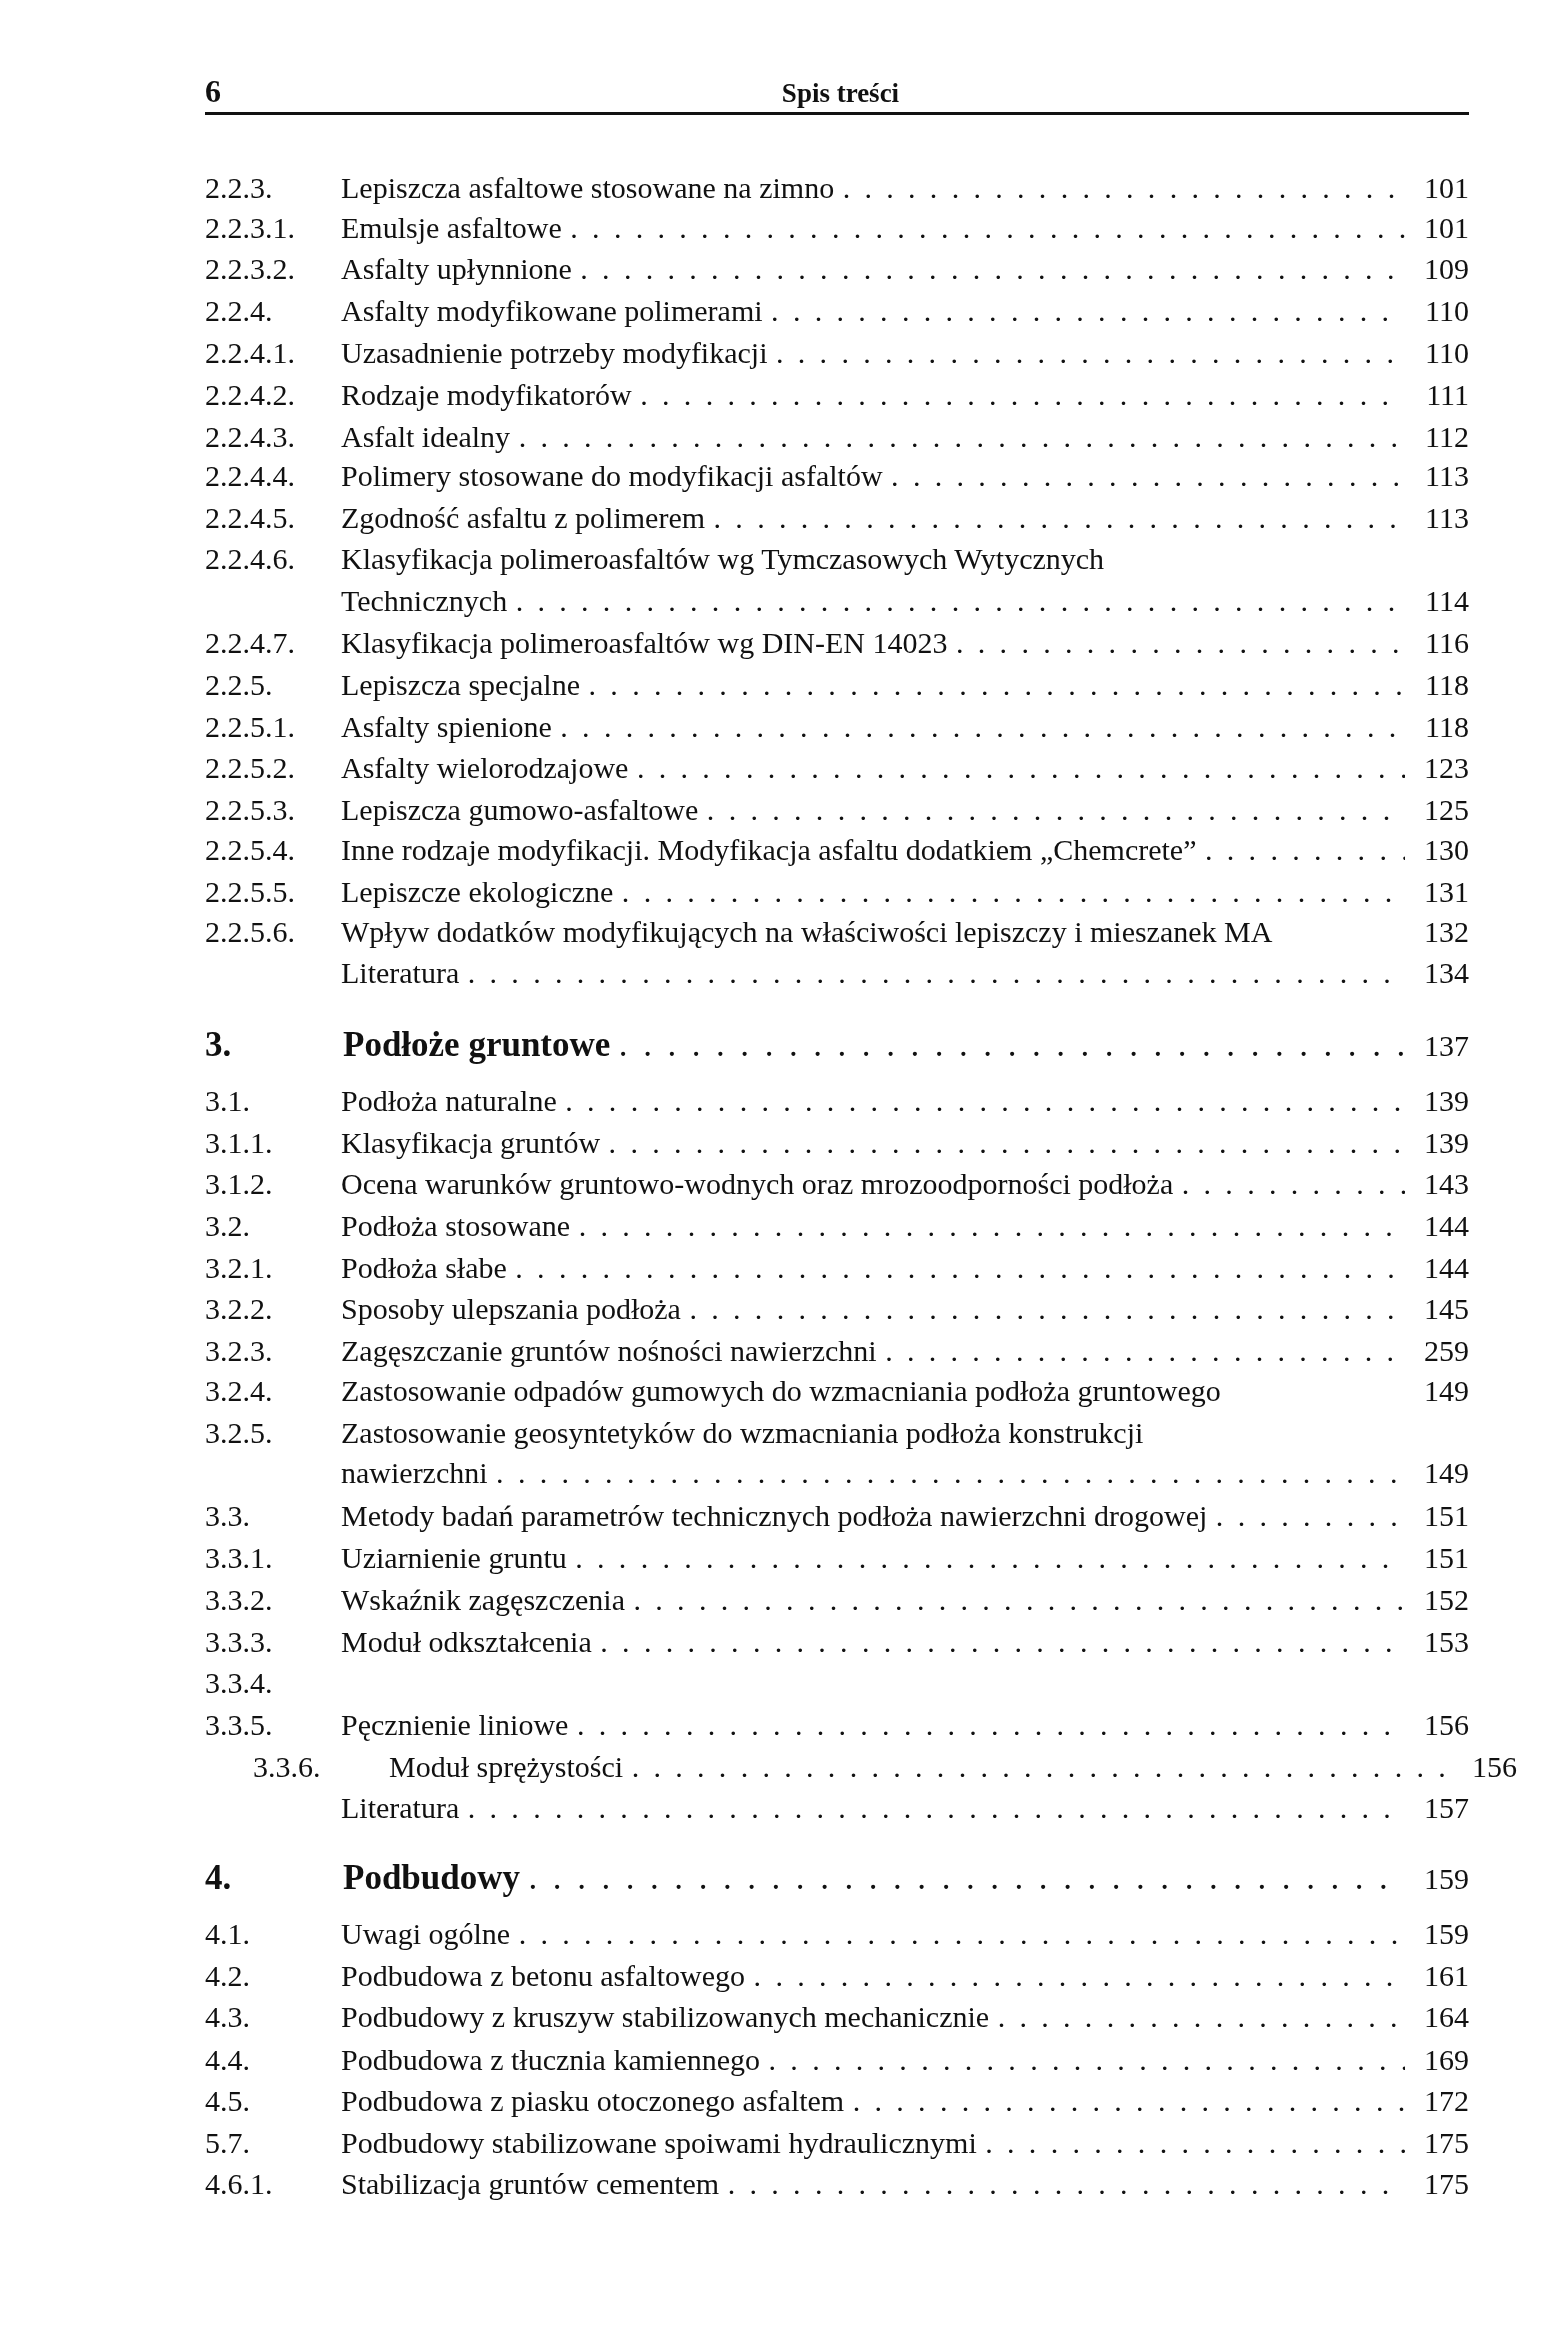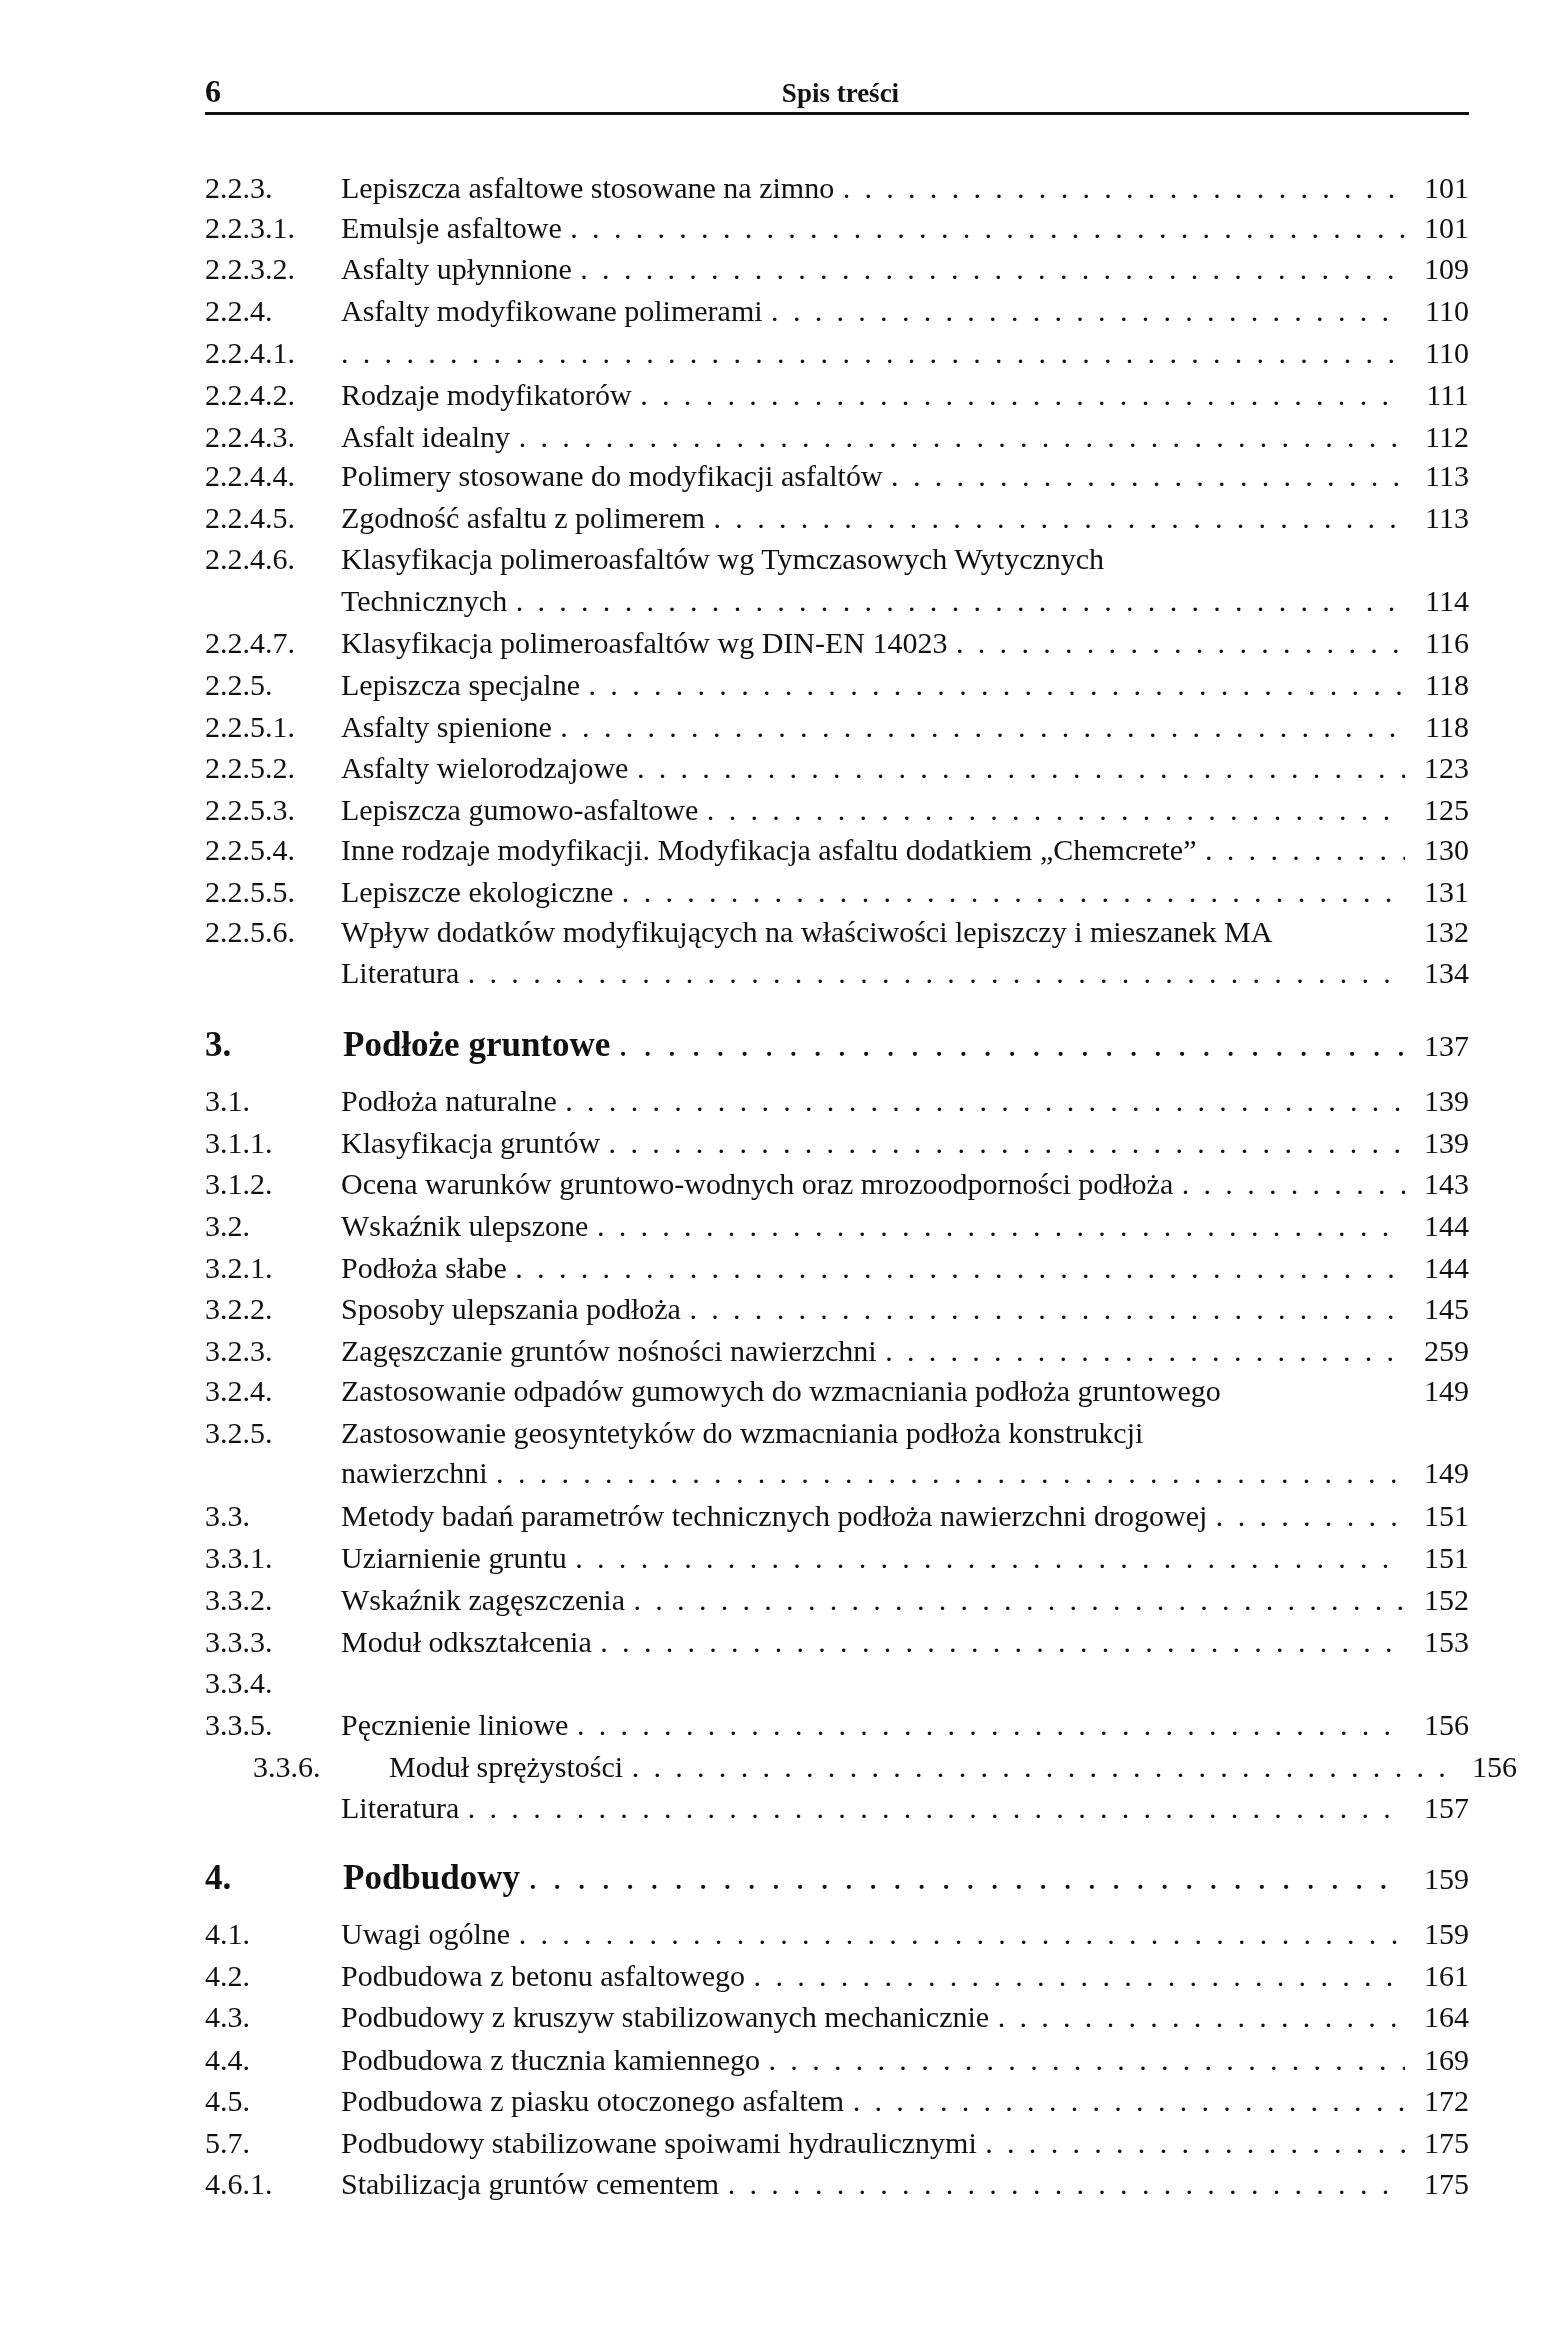--- a/index.html
+++ b/index.html
@@ -59,20 +59,21 @@
       <span class="num">2.2.4.</span>
       <span class="title-wrap">
         <span class="title">Asfalty modyfikowane polimerami</span>
         <span class="leader"></span>
         <span class="pg">110</span>
       </span>
     </div>
     <div class="toc-row" style="top: 332px;">
       <span class="num">2.2.4.1.</span>
       <span class="title-wrap">
+        <span class="title">Uzasadnienie potrzeby modyfikacji</span>
         <span class="leader"></span>
         <span class="pg">110</span>
       </span>
     </div>
     <div class="toc-row" style="top: 374px;">
       <span class="num">2.2.4.2.</span>
       <span class="title-wrap">
         <span class="title">Rodzaje modyfikatorów</span>
         <span class="leader"></span>
         <span class="pg">111</span>
@@ -218,21 +219,21 @@
       <span class="num">3.1.2.</span>
       <span class="title-wrap">
         <span class="title">Ocena warunków gruntowo-wodnych oraz mrozoodporności podłoża</span>
         <span class="leader"></span>
         <span class="pg">143</span>
       </span>
     </div>
     <div class="toc-row" style="top: 1205px;">
       <span class="num">3.2.</span>
       <span class="title-wrap">
-        <span class="title">Wskaźnik ulepszone</span>
+        <span class="title">Podłoża stosowane</span>
         <span class="leader"></span>
         <span class="pg">144</span>
       </span>
     </div>
     <div class="toc-row" style="top: 1247px;">
       <span class="num">3.2.1.</span>
       <span class="title-wrap">
         <span class="title">Podłoża słabe</span>
         <span class="leader"></span>
         <span class="pg">144</span>

